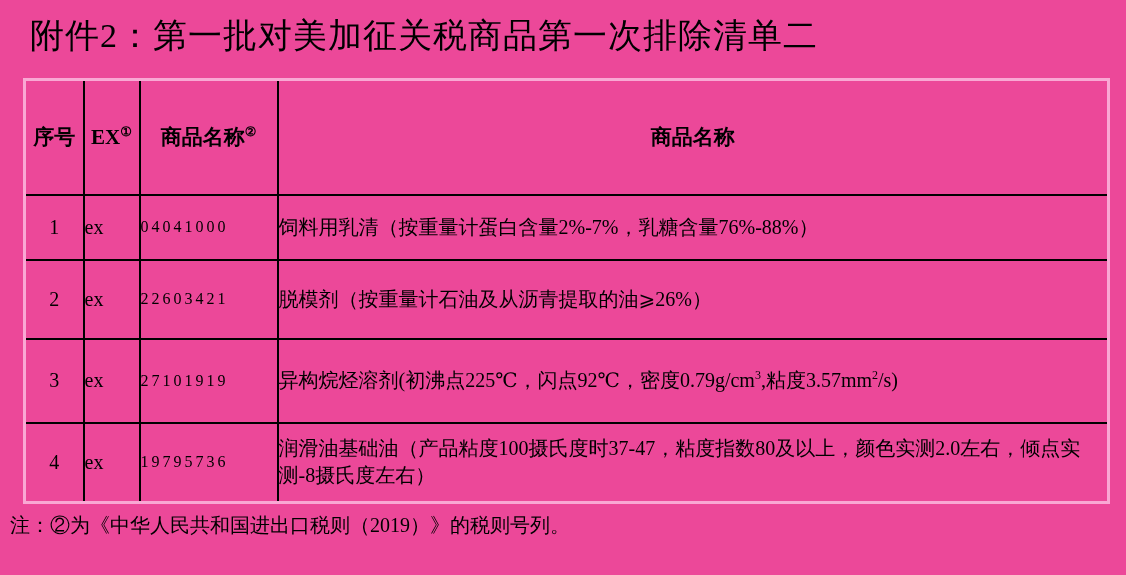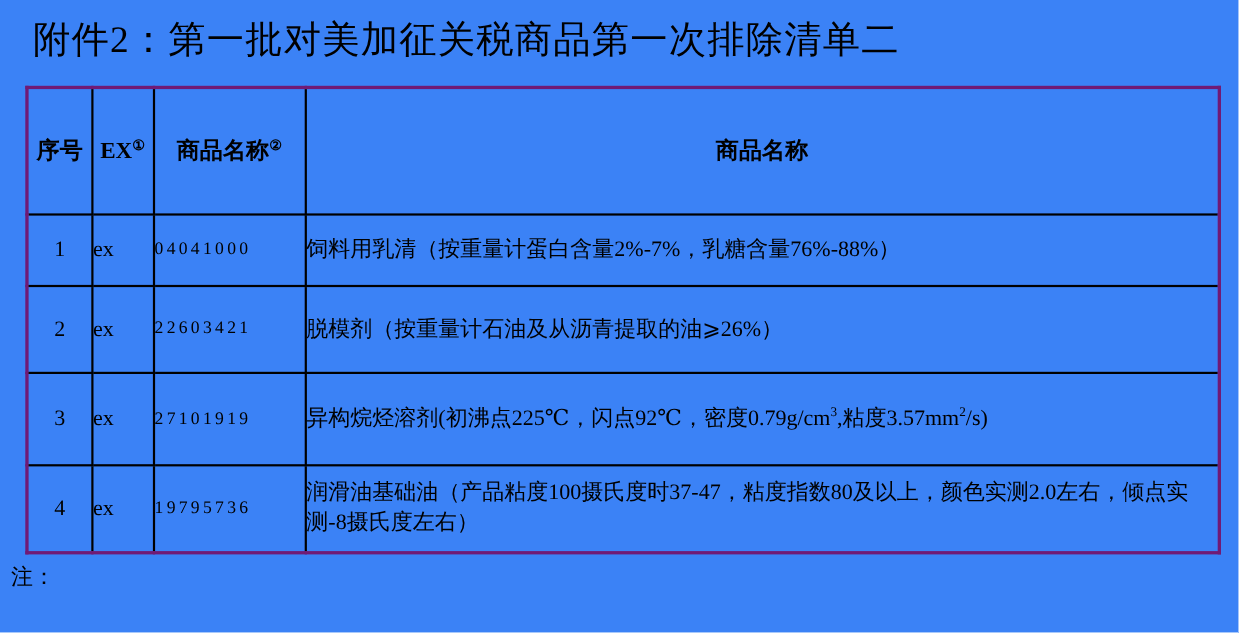--- a/index.html
+++ b/index.html
@@ -6,37 +6,37 @@
     margin: 0;
     padding: 0;
     background: #ffffff;
     color: #000000;
     font-family: "Liberation Serif", "DejaVu Serif", serif;
   }
   .page {
     position: relative;
     width: 1126px;
     height: 575px;
-    background: #3b82f6;
+    background: #ec4899;
     overflow: hidden;
   }
   .doc-title {
     margin: 0;
     padding: 13px 0 0 30px;
     font-size: 34px;
     font-weight: normal;
     letter-spacing: 1px;
     white-space: nowrap;
   }
   table.tariff-table {
     border-collapse: collapse;
     table-layout: fixed;
     margin: 19px 0 0 23px;
     width: 1087px;
-    border: 3px solid #701a75;
+    border: 3px solid #f9a8d4;
   }
   .tariff-table th, .tariff-table td {
     border: 2px solid #000;
     padding: 0;
     vertical-align: middle;
   }
   .tariff-table tr.header-row   { height: 115px; }
   .tariff-table tr.row-1 { height: 65px; }
   .tariff-table tr.row-2 { height: 79px; }
   .tariff-table tr.row-3 { height: 84px; }
@@ -133,16 +133,17 @@
         <td class="cell-ex">ex</td>
         <td class="cell-code">19795736</td>
         <td class="cell-name"><span>润滑油基础油（产品粘度100摄氏度时37-47，粘度指数80及以上，颜色实测2.0左右，倾点实测-8摄氏度左右）</span></td>
       </tr>
     </tbody>
   </table>
 
   <div class="notes">
     <span class="notes-label">注：</span>
     <div class="notes-lines">
+      <div>②为《中华人民共和国进出口税则（2019）》的税则号列。</div>
     </div>
   </div>
 
 </div>
 
 </body></html>

